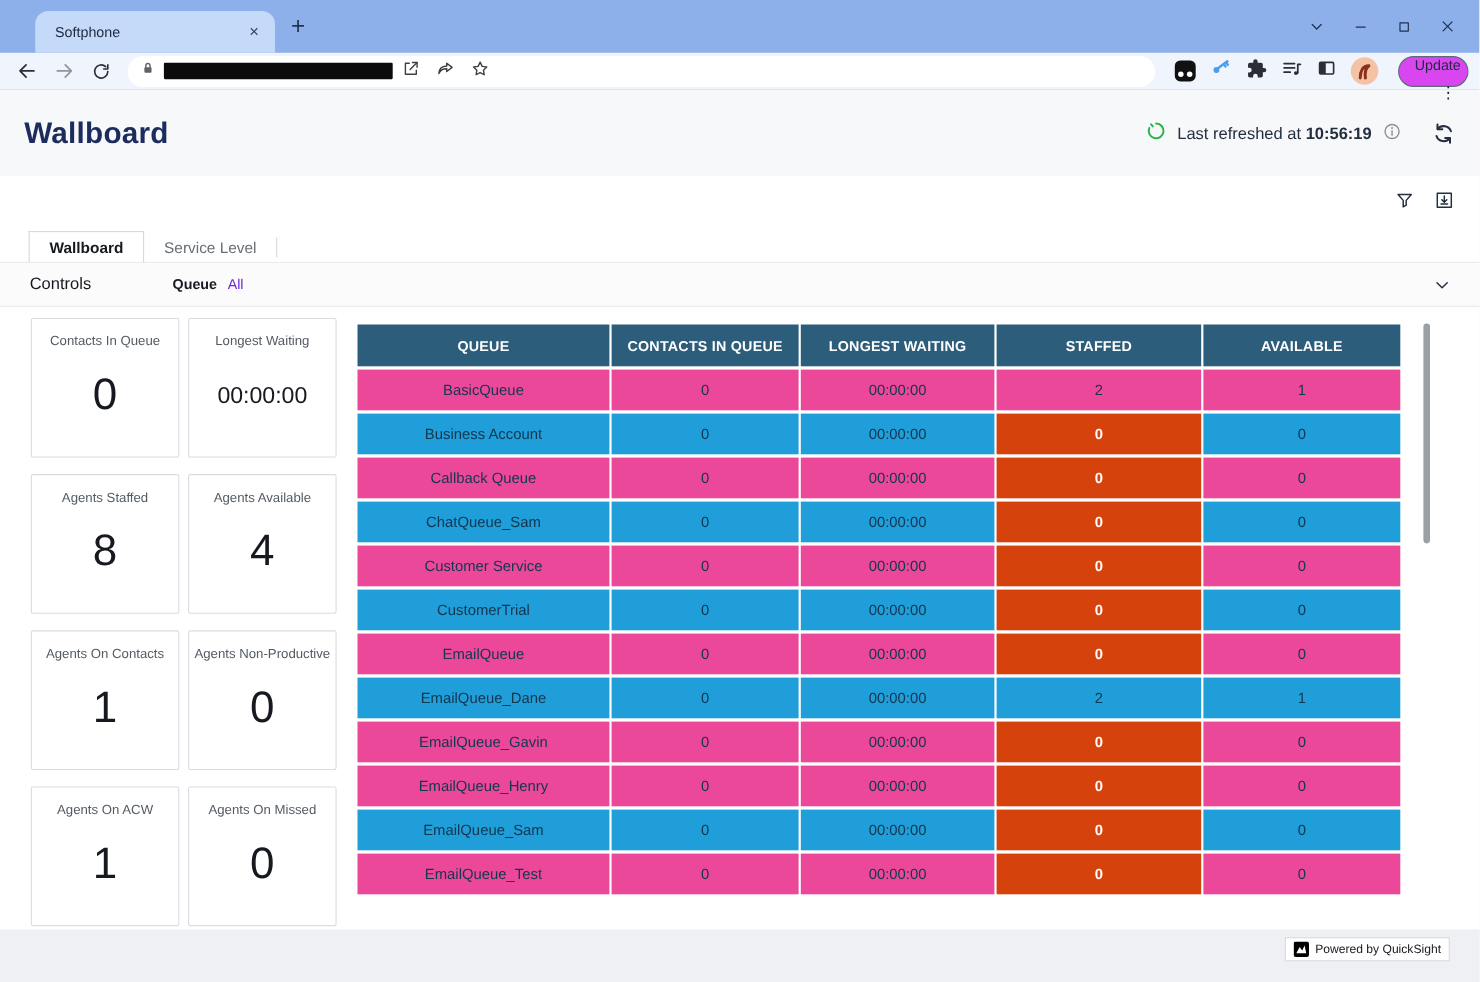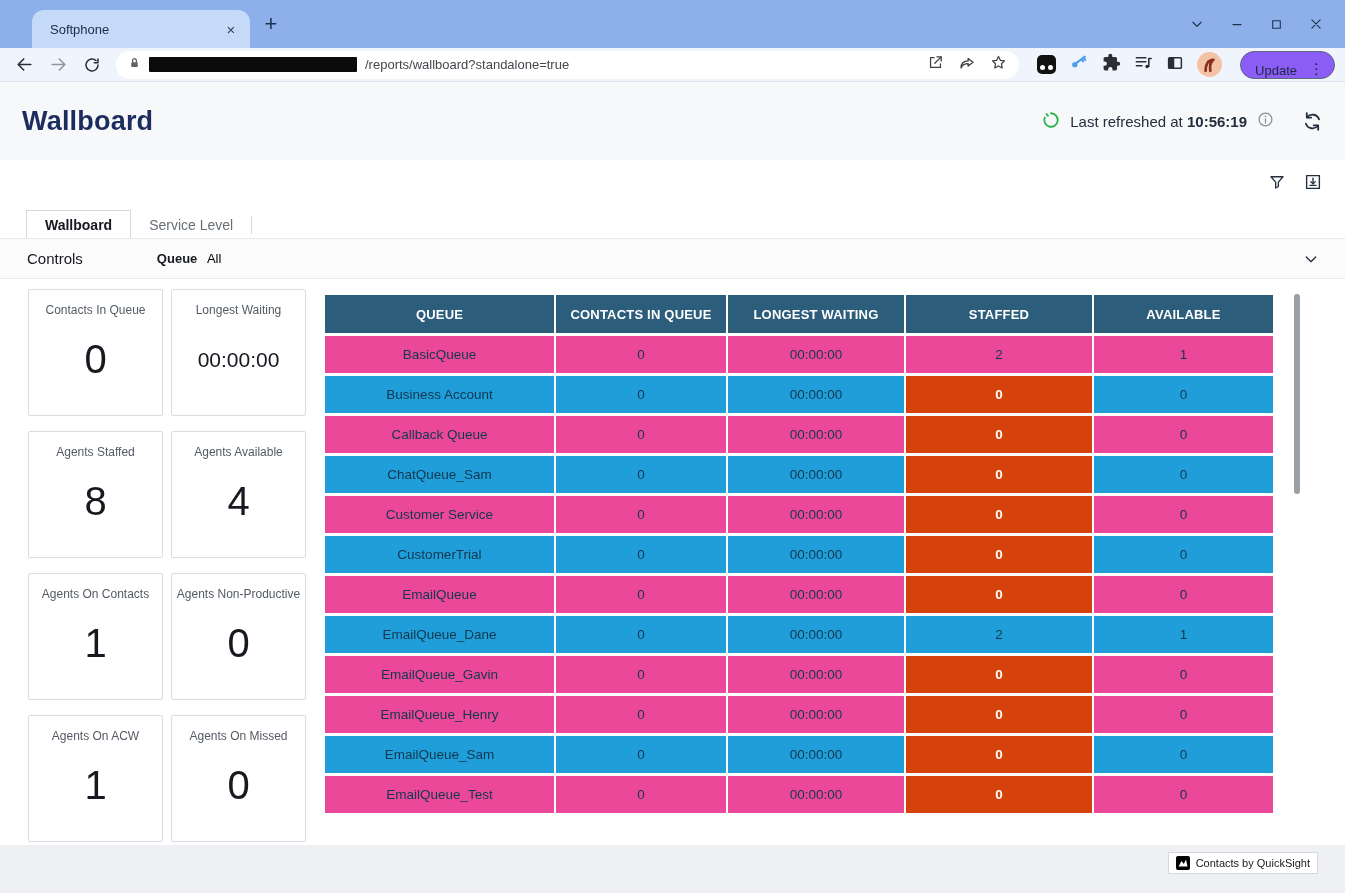--- a/index.html
+++ b/index.html
@@ -28,21 +28,21 @@
   .redaction { width:208px; height:15px; background:#0b0b0b; border-radius:1px; }
   .url-path { font-size:13px; color:#44474d; flex:1; }
   .addr-actions { display:flex; align-items:center; gap:14px; }
   .ext-cluster { display:flex; align-items:center; gap:13px; padding:0 8px; }
   .domino { width:19px; height:19px; background:#111; border-radius:5px; position:relative; }
   .domino i { position:absolute; bottom:4px; width:5px; height:5px; border-radius:50%; background:#fff; }
   .domino i.l { left:3px; } .domino i.r { right:3px; }
   .avatar { width:25px; height:25px; border-radius:50%; background:#f4c3a6; position:relative; overflow:hidden; }
   .avatar svg { position:absolute; left:3px; top:2px; }
   .update-pill { display:flex; align-items:flex-end; gap:8px; height:28px; padding:0 6px 0 14px;
-    background:#8b5cf6; border:1px solid #5d6878; border-radius:14px; font-size:13px; color:#1d2a42; margin-left:4px; }
+    background:#d946ef; border:1px solid #5d6878; border-radius:14px; font-size:13px; color:#1d2a42; margin-left:4px;flex-direction:column; }
   .update-pill .dots { font-size:15px; color:#1d2a42; letter-spacing:0; padding:0 4px; }
 
   
   .page-header { height:79px; display:flex; align-items:center; padding:0 22px; background:#f7f8f9; }
   .page-title { font-size:27px; font-weight:bold; color:#1d2c5e; letter-spacing:.2px; }
   .refresh-cluster { margin-left:auto; display:flex; align-items:center; gap:10px; }
   .refresh-text { font-size:15px; color:#232f3e; }
   .refresh-text b { font-weight:bold; }
   .refresh-btn { margin-left:18px; display:flex; align-items:center; }
 
@@ -55,21 +55,21 @@
   .sheet-tab.active { background:#fff; border:1px solid #d5d9dd; border-bottom:none; font-weight:bold; color:#16191f; }
   .sheet-tab.inactive { color:#696f77; }
   .tab-divider { width:1px; height:18px; background:#d5d9dd; margin-bottom:5px; }
   .tabs-rule { position:absolute; left:0; top:78px; width:1345px; height:1px; background:#e7e9ec; }
 
   .controls-row { position:absolute; left:0; top:79px; width:1345px; height:40px; background:#fbfbfc;
     border-bottom:1px solid #e7e9ec; display:flex; align-items:center; padding:0 26px 0 27px; }
   .controls-label { font-size:15px; color:#16191f; }
   .control-chip { margin-left:74px; font-size:13px; }
   .control-chip .k { font-weight:bold; color:#16191f; }
-  .control-chip .v { color:#000000; margin-left:6px;text-align:right; }
+  .control-chip .v { color:#6d28d9; margin-left:6px;text-align:right; }
   .controls-chevron { margin-left:auto; display:flex; align-items:center; }
 
   
   .kpi-grid { position:absolute; left:28px; top:129px; display:grid;
     grid-template-columns:135px 135px; grid-auto-rows:127px; column-gap:8px; row-gap:15px; }
   .kpi-card { background:#fff; border:1px solid #d9dce1; border-radius:2px; position:relative; }
   .kpi-label { position:absolute; top:13px; left:0; right:0; text-align:center; font-size:12px;
     color:#545b64; white-space:nowrap; overflow:hidden; }
   .kpi-value { position:absolute; top:38px; bottom:24px; left:0; right:0; display:flex;
     align-items:center; justify-content:center; font-size:40px; color:#16191f; }
@@ -145,21 +145,20 @@
       </svg>
   </span>
   <div class="addressbar">
     <span>
       <svg width="13" height="14" viewBox="0 0 24 24" fill="none" stroke="#5f6368" stroke-width="2.4">
           <rect x="6" y="10.5" width="12" height="9" rx="1.5" fill="#5f6368" stroke="none"></rect>
           <path d="M8.5 10.5V7.5a3.5 3.5 0 0 1 7 0v3"></path>
         </svg>
     </span>
     <span class="redaction"></span>
-    <span class="url-path">/reports/wallboard?standalone=true</span>
     <div class="addr-actions">
       <span>
         <svg width="17" height="17" viewBox="0 0 24 24" fill="none" stroke="#3c4043" stroke-width="1.8">
             <path d="M10 5H5v14h14v-5"></path>
             <path d="M14 4h6v6"></path>
             <path d="M20 4l-9 9"></path>
           </svg>
       </span>
       <span>
         <svg width="18" height="18" viewBox="0 0 24 24" fill="none" stroke="#3c4043" stroke-width="1.8">
@@ -449,15 +448,15 @@
     <div class="vscroll"></div>
   </div>
 </div>
 
 <div class="footer-strip">
   <div class="qs-badge">
     <svg width="14" height="14" viewBox="0 0 14 14">
         <rect width="14" height="14" rx="2" fill="#000"></rect>
         <path d="M2.5 10.5L5.5 5l2.3 3 2.2-4.5 1.5 7z" fill="#fff"></path>
       </svg>
-    <span>Contacts by QuickSight</span>
+    <span>Powered by QuickSight</span>
   </div>
 </div>
 
 </body></html>

